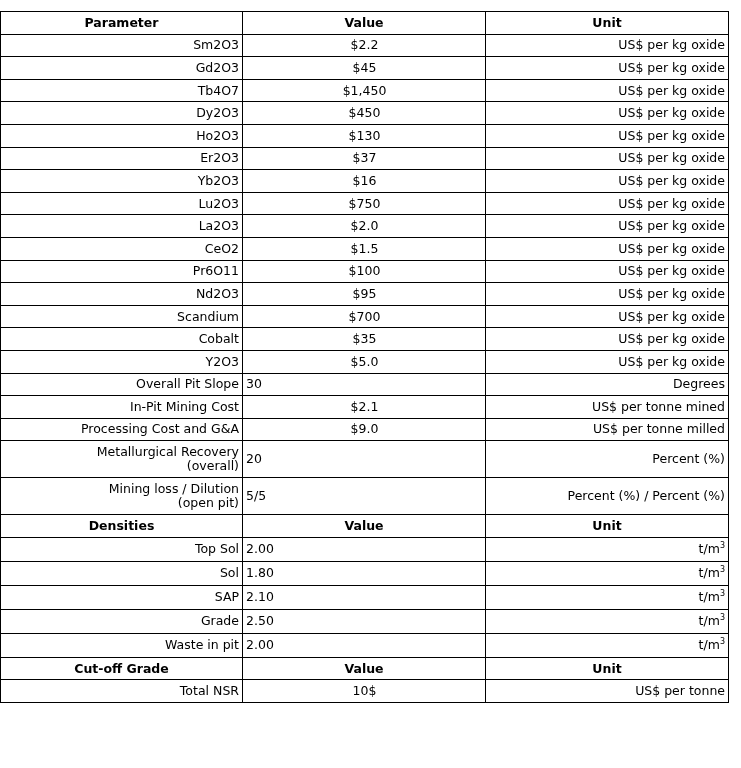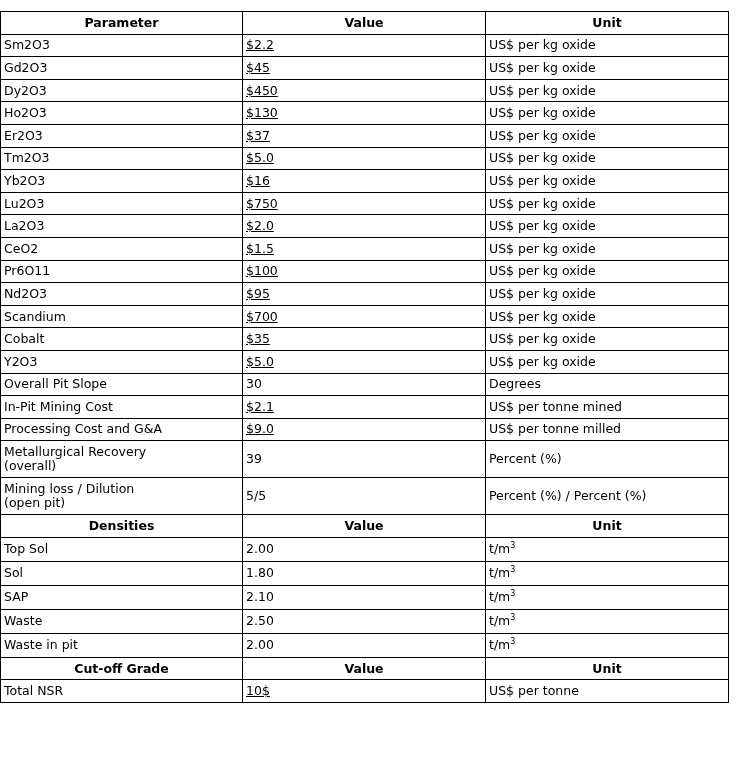--- a/index.html
+++ b/index.html
@@ -2,23 +2,23 @@
 <html><head>
   <meta charset="utf-8">
   <style>
     html, body { margin: 0; padding: 0; background: #ffffff; }
     body { width: 741px; height: 768px; position: relative; overflow: hidden;
            font-family: "DejaVu Sans", sans-serif; font-size: 12.5px; color: #000; }
     table { position: absolute; left: 0; top: 11px; border-collapse: collapse; width: 728px; table-layout: fixed; padding-left: 8px; }
     col.c1 { width: 242px; } col.c2 { width: 243px; } col.c3 { width: 243px; }
     td, th { border: 1.5px solid #000; padding: 0 3px; height: 21.6px; line-height: 14px; vertical-align: middle; }
     th { font-weight: bold; text-align: center; font-size: 12.5px; }
-    td.v-right { text-align: left; padding-right: 2px; text-decoration: underline; }
+    td.v-right { text-align: center; padding-right: 2px; }
     td.v-center { }
-    td.left { text-align: left; }
+    td.left { text-align: right; }
     tr.tall td { height: 36px; }
     tr.dens td { height: 23px; }
     sup { font-size: 8px; vertical-align: super; line-height: 0; }
   </style>
 </head>
 <body>
 
 <table>
   <colgroup>
       <col class="c1">
@@ -35,37 +35,37 @@
         <td class="left">Sm2O3</td>
         <td class="v-right">$2.2</td>
         <td class="left">US$ per kg oxide</td>
       </tr>
       <tr>
         <td class="left">Gd2O3</td>
         <td class="v-right">$45</td>
         <td class="left">US$ per kg oxide</td>
       </tr>
       <tr>
+        <td class="left">Tb4O7</td>
+        <td class="v-right">$1,450</td>
+        <td class="left">US$ per kg oxide</td>
+      </tr>
+      <tr>
         <td class="left">Dy2O3</td>
         <td class="v-right">$450</td>
         <td class="left">US$ per kg oxide</td>
       </tr>
       <tr>
         <td class="left">Ho2O3</td>
         <td class="v-right">$130</td>
         <td class="left">US$ per kg oxide</td>
       </tr>
       <tr>
         <td class="left">Er2O3</td>
         <td class="v-right">$37</td>
-        <td class="left">US$ per kg oxide</td>
-      </tr>
-      <tr>
-        <td class="left">Tm2O3</td>
-        <td class="v-right">$5.0</td>
         <td class="left">US$ per kg oxide</td>
       </tr>
       <tr>
         <td class="left">Yb2O3</td>
         <td class="v-right">$16</td>
         <td class="left">US$ per kg oxide</td>
       </tr>
       <tr>
         <td class="left">Lu2O3</td>
         <td class="v-right">$750</td>
@@ -119,21 +119,21 @@
       <tr>
         <td class="left">Processing Cost and G&amp;A</td>
         <td class="v-right">$9.0</td>
         <td class="left">US$ per tonne milled</td>
       </tr>
       <tr class="tall">
         <td class="left">
           <div>Metallurgical Recovery</div>
           <div>(overall)</div>
         </td>
-        <td class="v-center">39</td>
+        <td class="v-center">20</td>
         <td class="left">Percent (%)</td>
       </tr>
       <tr class="tall">
         <td class="left">
           <div>Mining loss / Dilution</div>
           <div>(open pit)</div>
         </td>
         <td class="v-center">5/5</td>
         <td class="left">Percent (%) / Percent (%)</td>
       </tr>
@@ -151,21 +151,21 @@
         <td class="left">Sol</td>
         <td class="v-center">1.80</td>
         <td class="left"><span>t/m</span><sup>3</sup></td>
       </tr>
       <tr class="dens">
         <td class="left">SAP</td>
         <td class="v-center">2.10</td>
         <td class="left"><span>t/m</span><sup>3</sup></td>
       </tr>
       <tr class="dens">
-        <td class="left">Waste</td>
+        <td class="left">Grade</td>
         <td class="v-center">2.50</td>
         <td class="left"><span>t/m</span><sup>3</sup></td>
       </tr>
       <tr class="dens">
         <td class="left">Waste in pit</td>
         <td class="v-center">2.00</td>
         <td class="left"><span>t/m</span><sup>3</sup></td>
       </tr>
       <tr>
         <th>Cut-off Grade</th>

